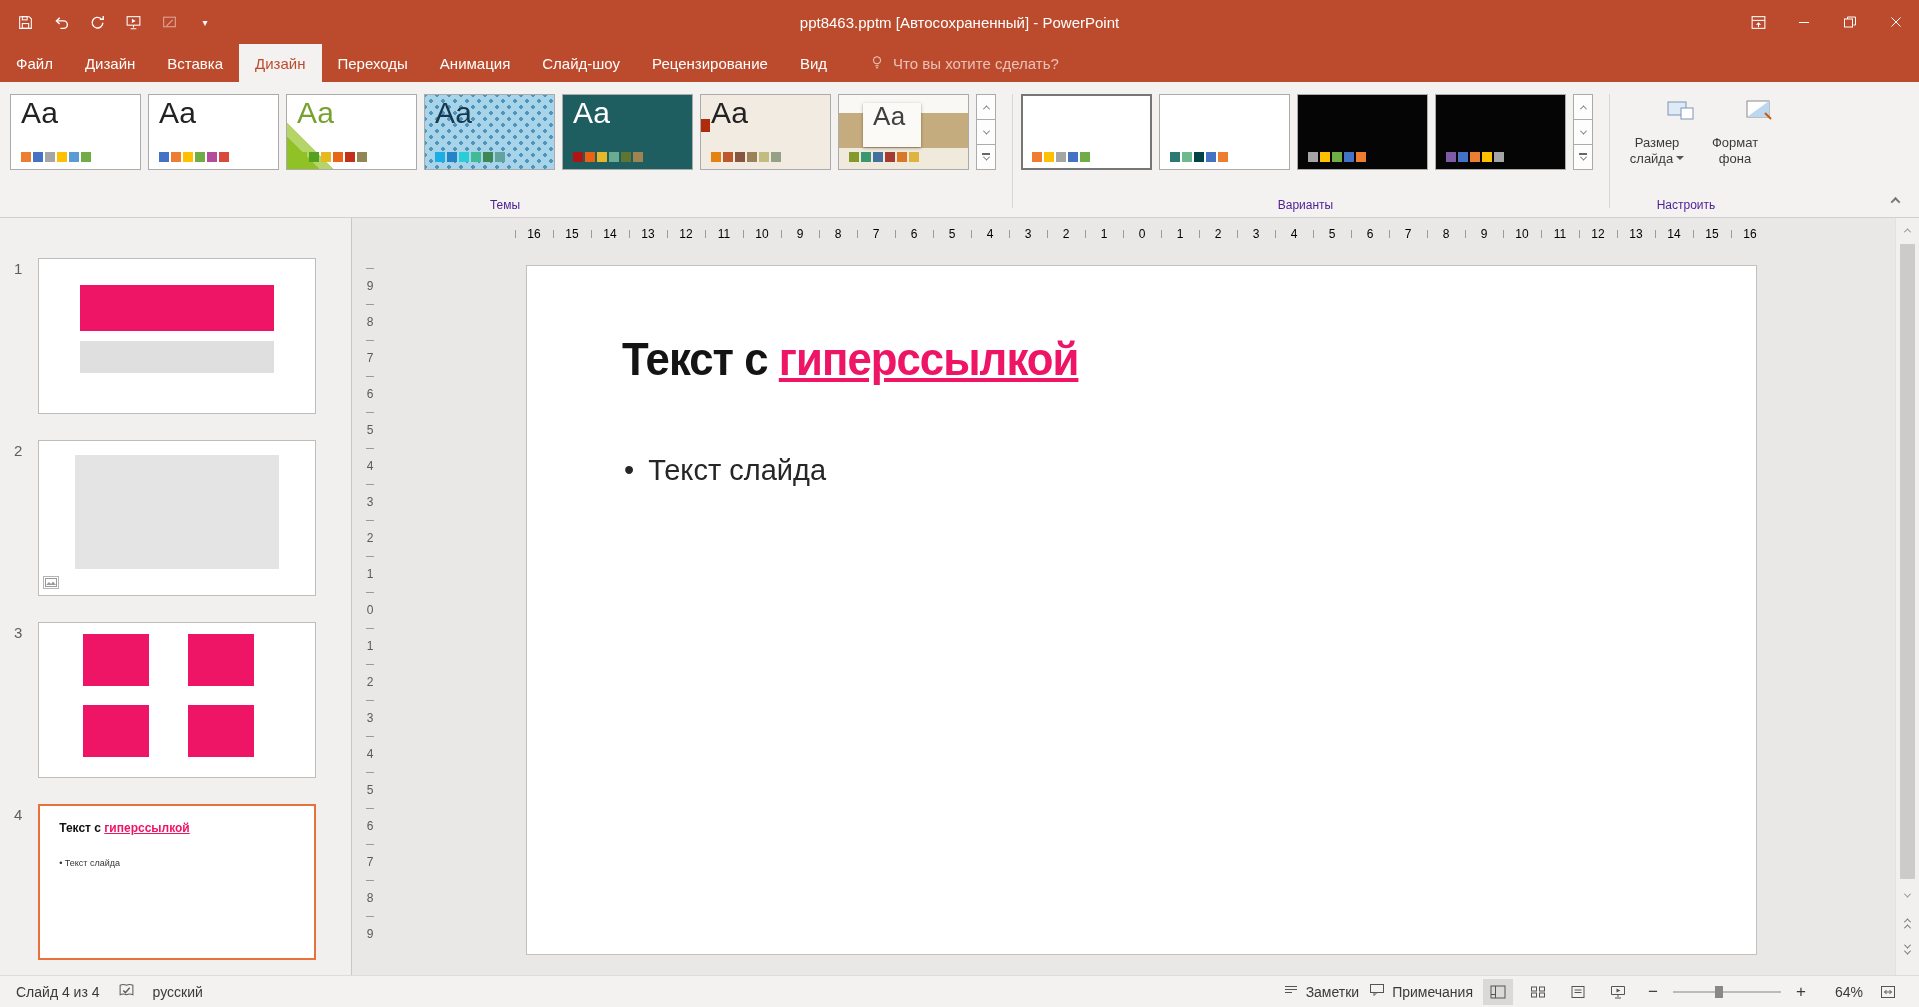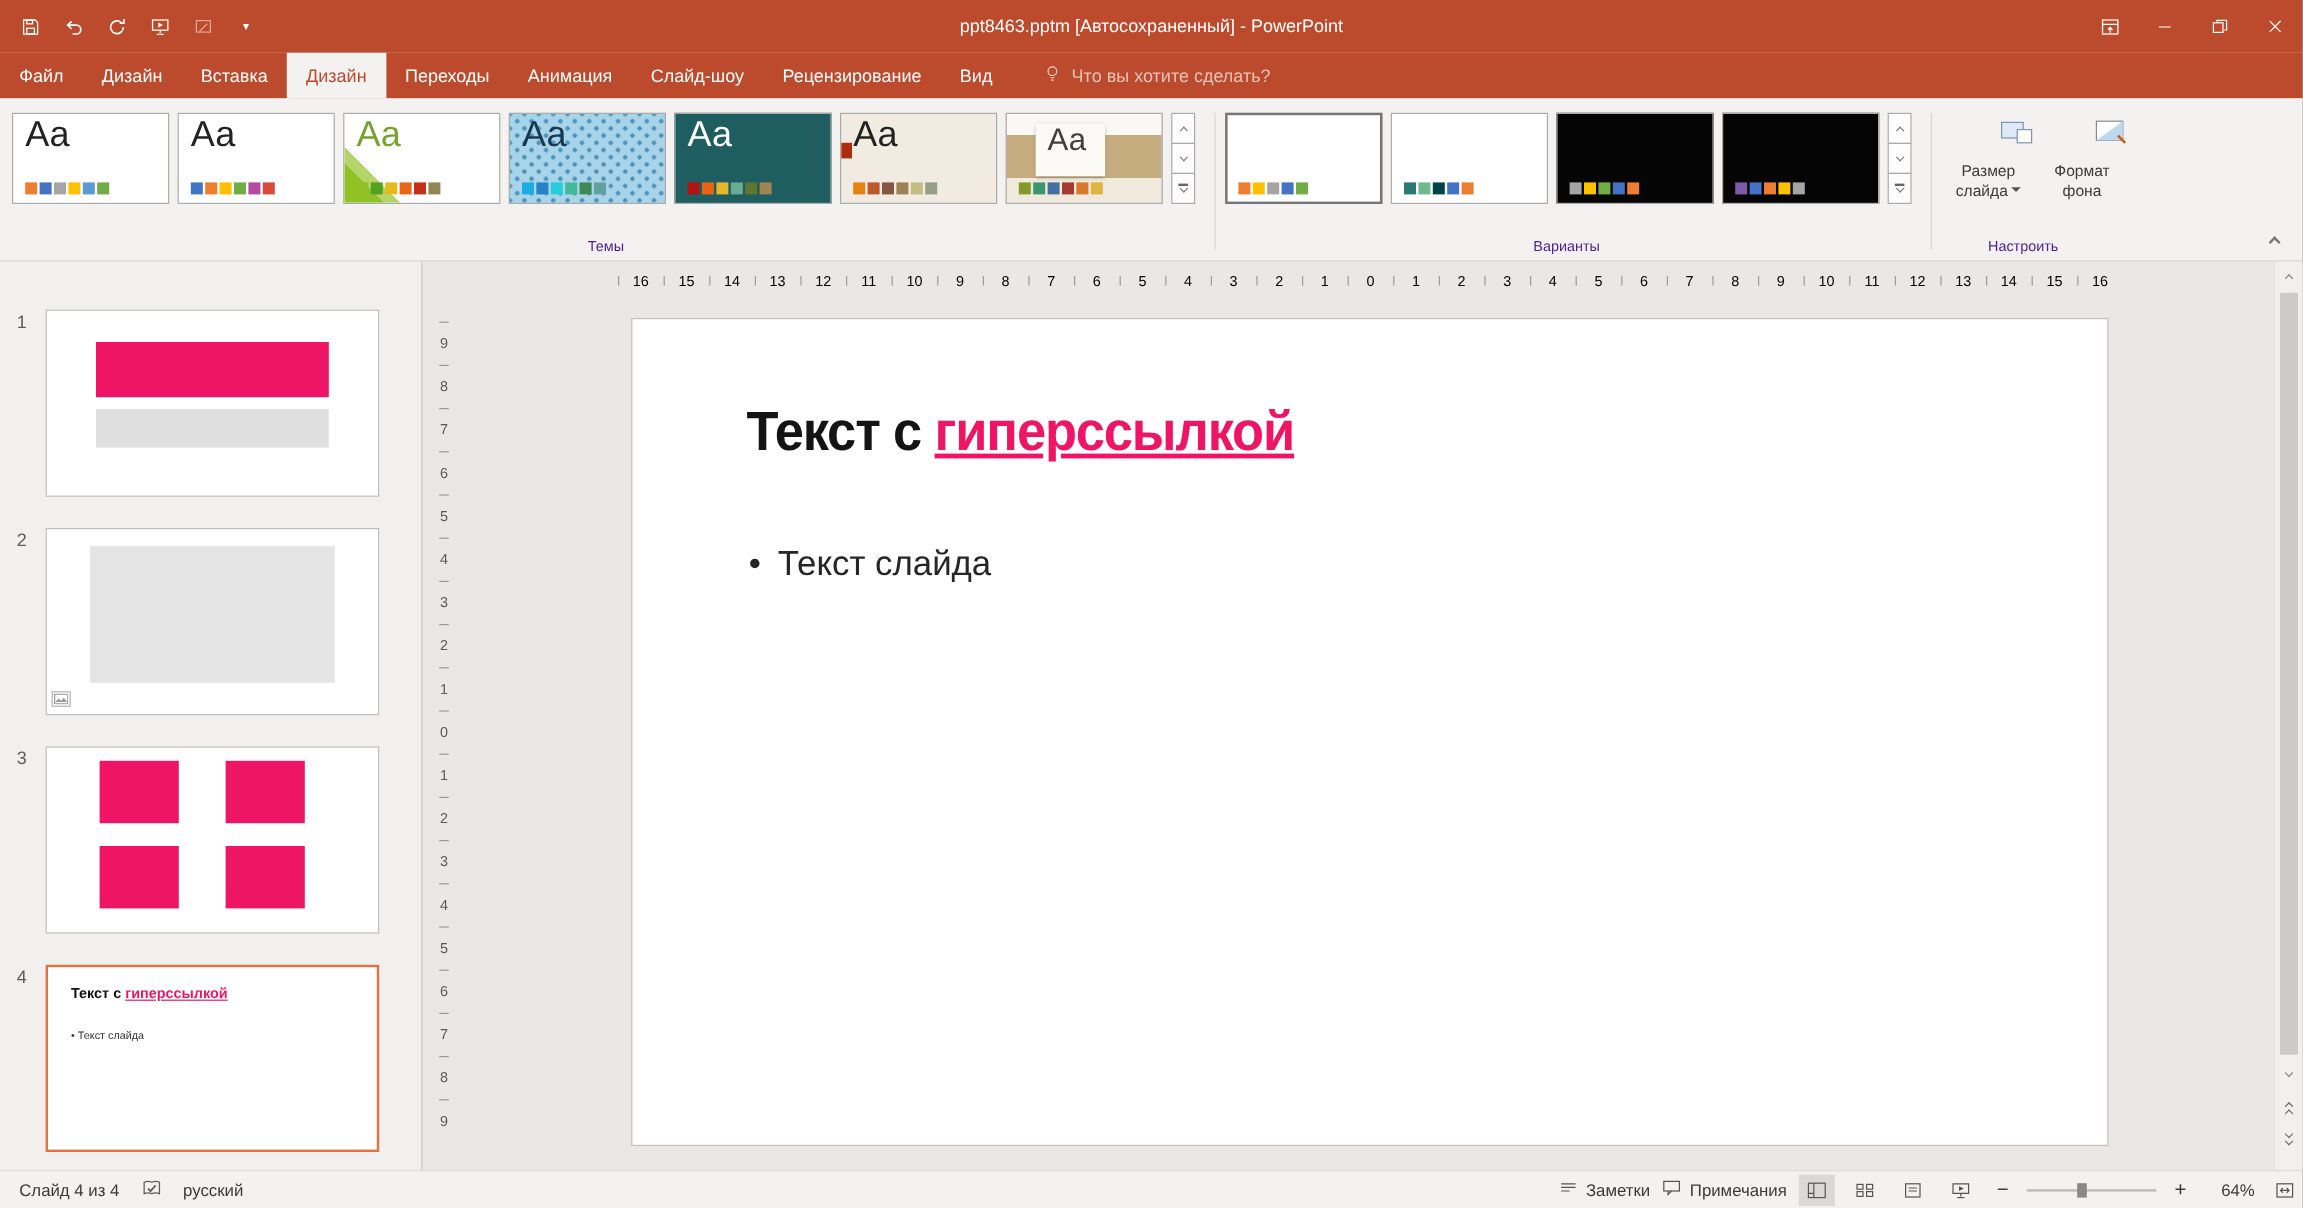--- a/index.html
+++ b/index.html
@@ -92,21 +92,21 @@
   .slide-bullet .bgl{margin-right:14px}
 
   .scrollbar{position:absolute;top:0;right:0;bottom:0;width:24px;background:#F1F0EF;border-left:1px solid #E3E1DF}
   .sb-btn{position:absolute;left:0;width:100%;height:20px;display:flex;align-items:center;justify-content:center}
   .sb-thumb{position:absolute;left:4px;right:4px;top:26px;bottom:96px;background:#CDCBC9;border-radius:1px}
   .sb-dbl{position:absolute;left:0;width:100%;height:20px;display:flex;flex-direction:column;align-items:center;justify-content:center;gap:1px}
 
   
   .statusbar{position:absolute;left:0;bottom:0;width:100%;height:32px;background:#F3F2F1;border-top:1px solid #DEDCDA;display:flex;align-items:center;font-size:14px;color:#3B3A39}
   .sb-left{display:flex;align-items:center;gap:18px;padding-left:16px}
-  .sb-right{margin-left:auto;display:flex;align-items:center;gap:10px;padding-right:0}
+  .sb-right{margin-left:auto;display:flex;align-items:center;gap:10px;padding-right:16px}
   .sb-item{display:flex;align-items:center;gap:7px}
   .view-btn{width:30px;height:26px;display:flex;align-items:center;justify-content:center}
   .view-btn.active{background:#DBD9D7}
   .zoom-glyph{width:20px;text-align:center;font-size:17px;color:#3B3A39}
   .zoom-slider{position:relative;width:108px;height:18px}
   .zoom-slider .track{position:absolute;left:0;right:0;top:8px;height:2px;background:#BDBBB9}
   .zoom-slider .zthumb{position:absolute;left:42px;top:3px;width:8px;height:12px;background:#8A8886}
   .zoom-pct{width:42px;text-align:right}
 </style>
 </head>

